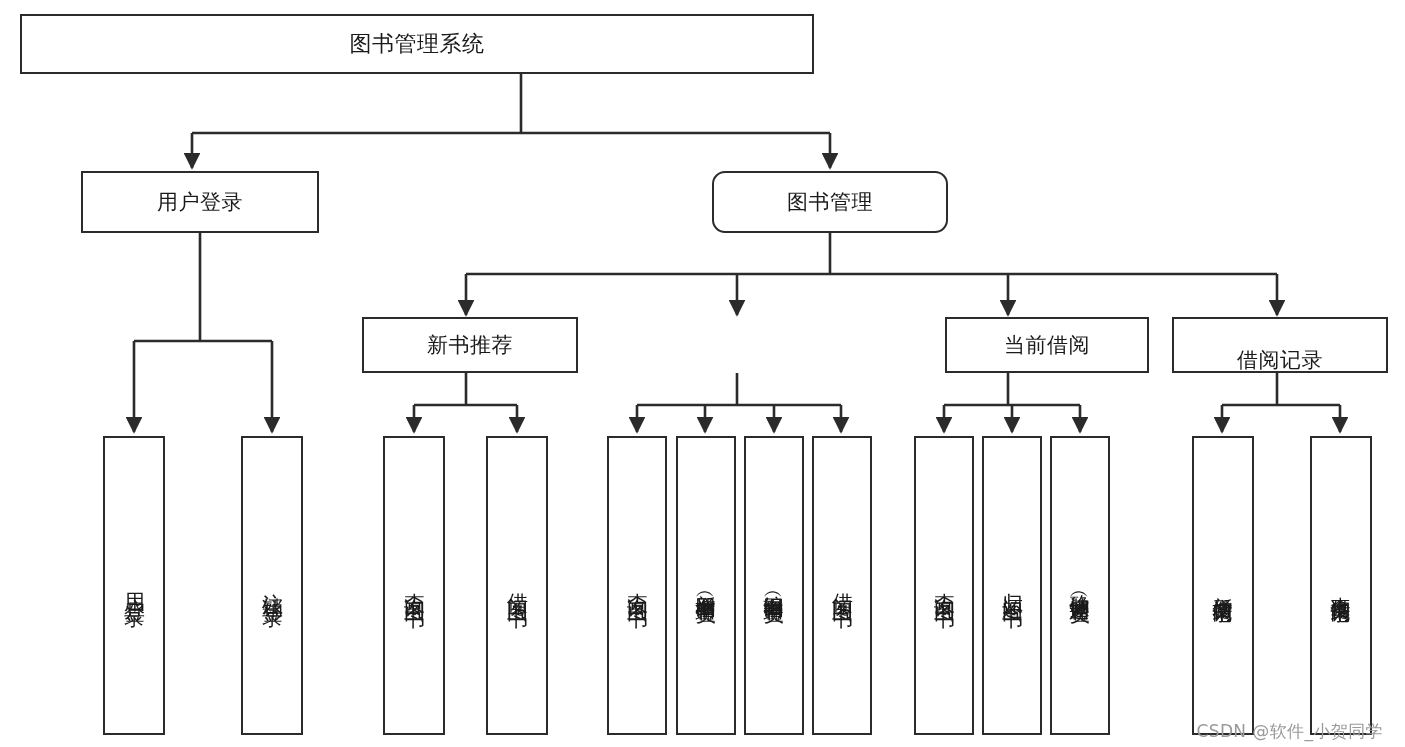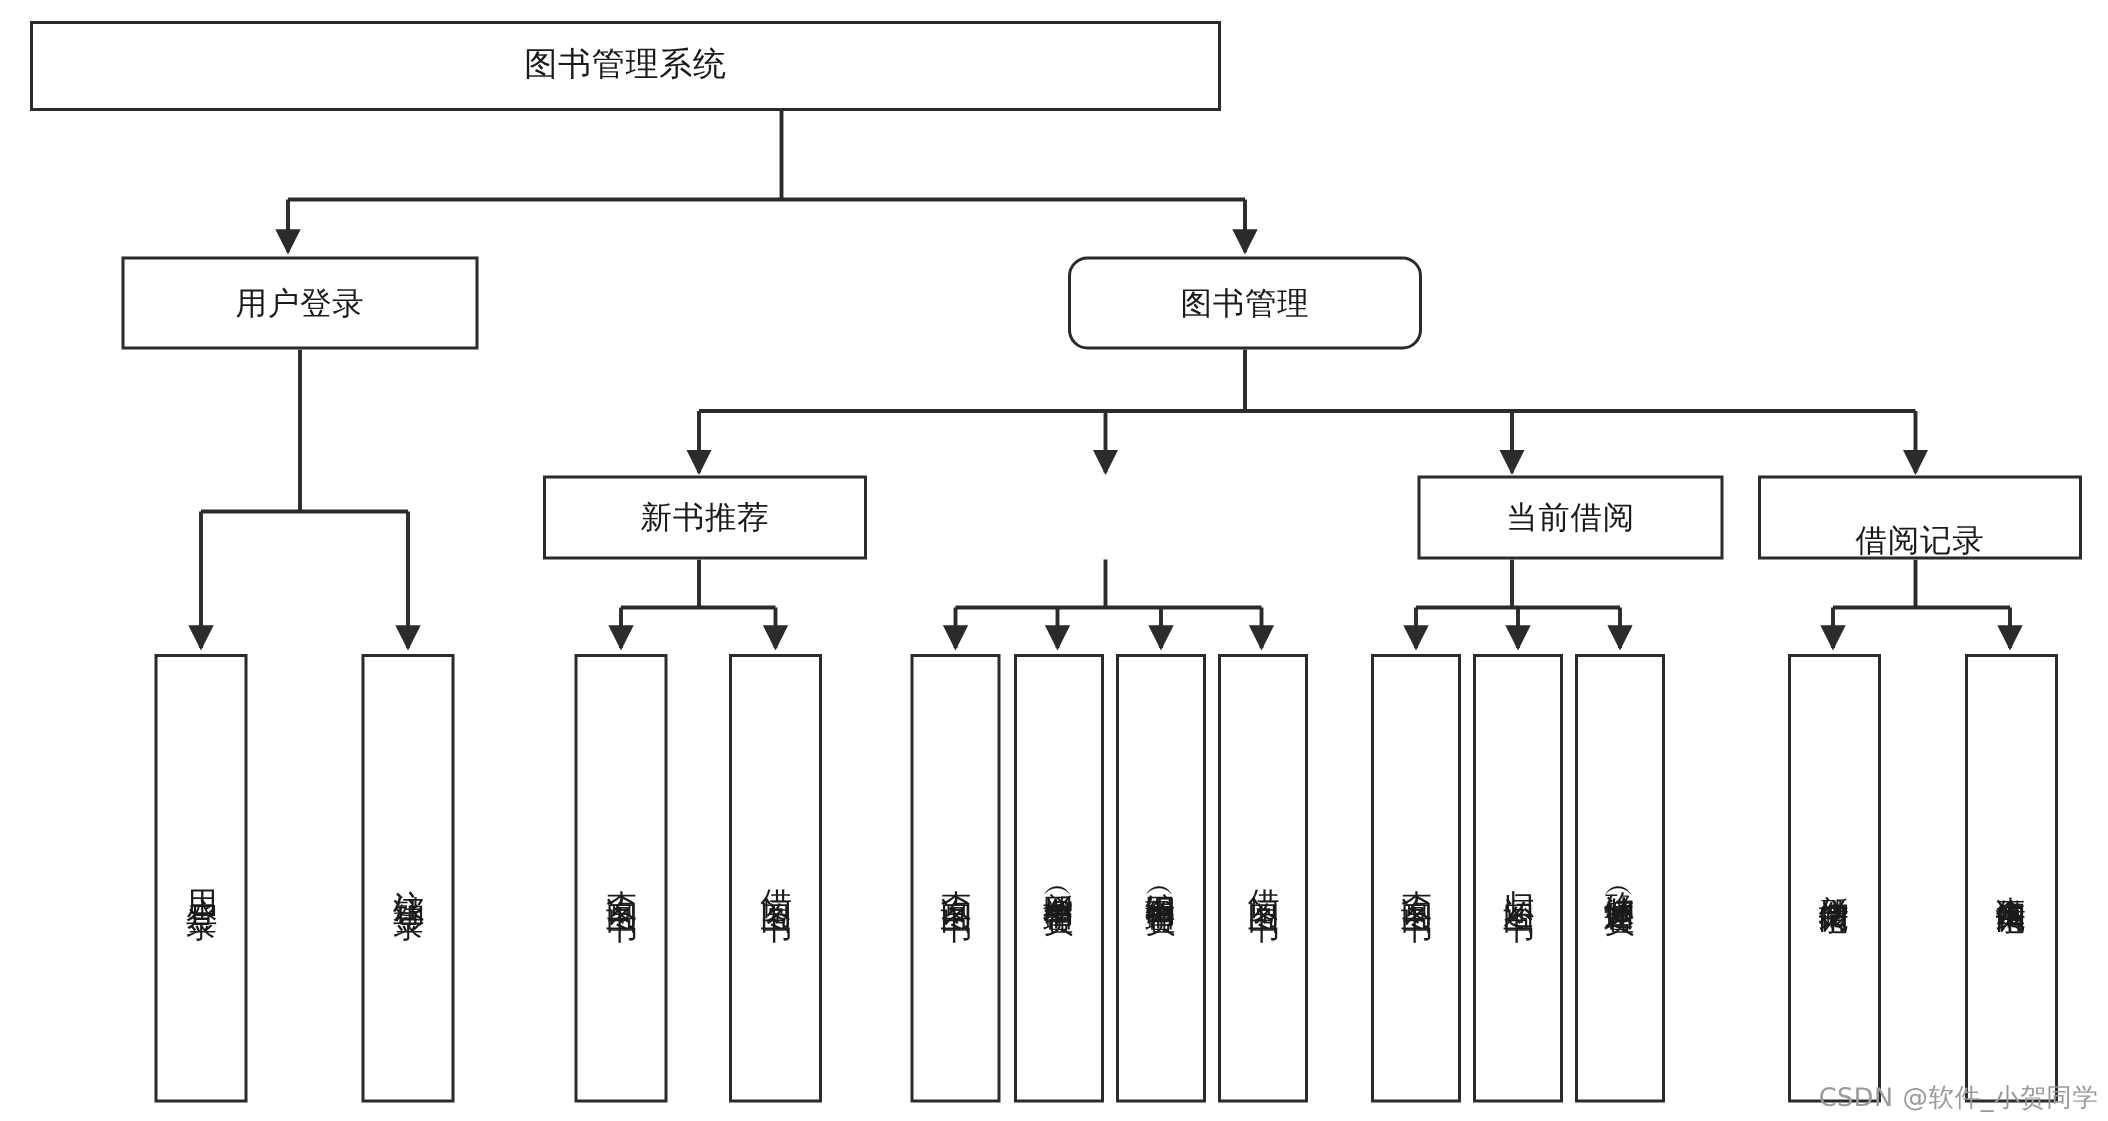--- a/index.html
+++ b/index.html
@@ -54,21 +54,21 @@
     letter-spacing:5px;
     line-height:1;
     white-space:nowrap;
   }
   .node.v.tight .lbl{
     letter-spacing:1.5px;
     font-size:20px;
   }
   .watermark{
     position:absolute;
-    right:6px;
+    right:22px;
     bottom:4px;
     font-size:17px;
     color:#9a9a9a;
     white-space:nowrap;
     letter-spacing:0.4px;
   }
 </style>
 </head>
 <body>
 

